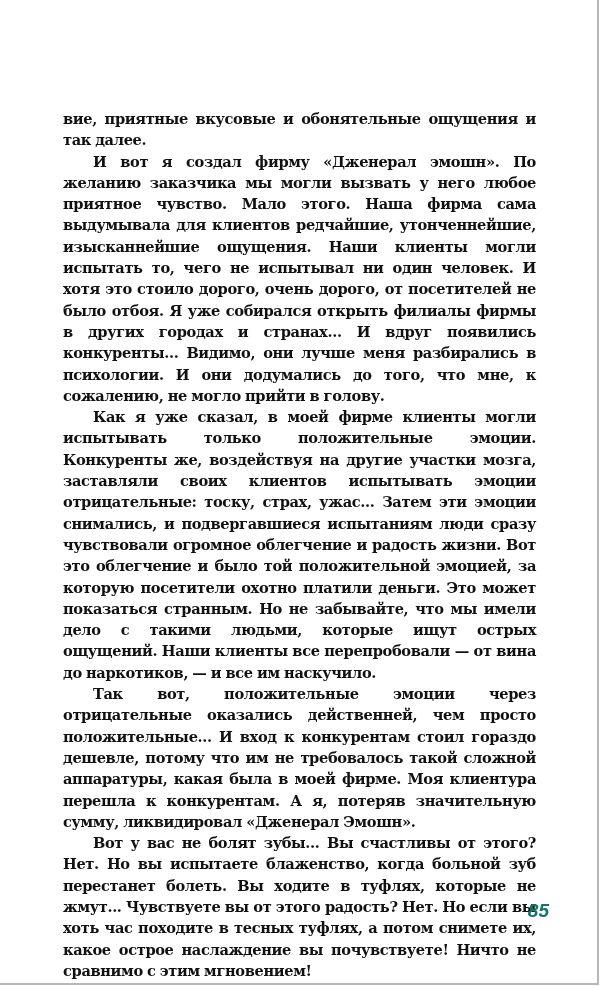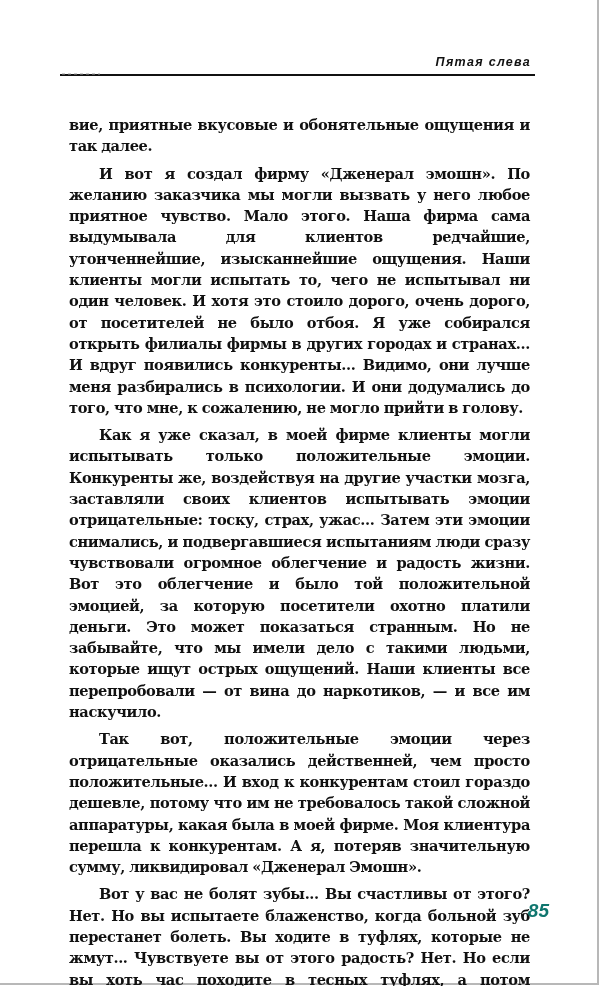--- a/index.html
+++ b/index.html
@@ -58,21 +58,21 @@
       font-family: "DejaVu Serif", serif;
       font-weight: bold;
       font-size: 14.6px;
       line-height: 21.3px;
       color: #111;
       text-align: justify;
       letter-spacing: -0.35px;
       word-spacing: -0.5px;
     }
     .body-text p {
-      margin: 6px;
+      margin: 0;
       text-indent: 30px;
     }
     .body-text p.cont {
       text-indent: 0;
     }
     .page-number {
       position: absolute;
       right: 48px;
       top: 900px;
       font-family: "Liberation Sans", sans-serif;
@@ -80,24 +80,20 @@
       font-weight: bold;
       font-size: 19px;
       color: #0f766e;
     }
   </style>
 </head>
 <body>
 
 <div class="page">
 
-  <div class="running-head">
-    <span class="smudge"></span>
-    <span class="title">Пятая слева</span>
-  </div>
 
   <div class="body-text">
     <p class="cont">вие, приятные вкусовые и обонятельные ощущения и так далее.</p>
     <p>И вот я создал фирму «Дженерал эмошн». По желанию заказчика мы могли вызвать у него любое приятное чувство. Мало этого. Наша фирма сама выдумывала для клиентов редчайшие, утонченнейшие, изысканнейшие ощущения. Наши клиенты могли испытать то, чего не испытывал ни один человек. И хотя это стоило дорого, очень дорого, от посетителей не было отбоя. Я уже собирался открыть филиалы фирмы в других городах и странах... И вдруг появились конкуренты... Видимо, они лучше меня разбирались в психологии. И они додумались до того, что мне, к сожалению, не могло прийти в голову.</p>
     <p>Как я уже сказал, в моей фирме клиенты могли испытывать только положительные эмоции. Конкуренты же, воздействуя на другие участки мозга, заставляли своих клиентов испытывать эмоции отрицательные: тоску, страх, ужас... Затем эти эмоции снимались, и подвергавшиеся испытаниям люди сразу чувствовали огромное облегчение и радость жизни. Вот это облегчение и было той положительной эмоцией, за которую посетители охотно платили деньги. Это может показаться странным. Но не забывайте, что мы имели дело с такими людьми, которые ищут острых ощущений. Наши клиенты все перепробовали — от вина до наркотиков, — и все им наскучило.</p>
     <p>Так вот, положительные эмоции через отрицательные оказались действенней, чем просто положительные... И вход к конкурентам стоил гораздо дешевле, потому что им не требовалось такой сложной аппаратуры, какая была в моей фирме. Моя клиентура перешла к конкурентам. А я, потеряв значительную сумму, ликвидировал «Дженерал Эмошн».</p>
     <p>Вот у вас не болят зубы... Вы счастливы от этого? Нет. Но вы испытаете блаженство, когда больной зуб перестанет болеть. Вы ходите в туфлях, которые не жмут... Чувствуете вы от этого радость? Нет. Но если вы хоть час походите в тесных туфлях, а потом снимете их, какое острое наслаждение вы почувствуете! Ничто не сравнимо с этим мгновением!</p>
   </div>
 
   <div class="page-number">85</div>

